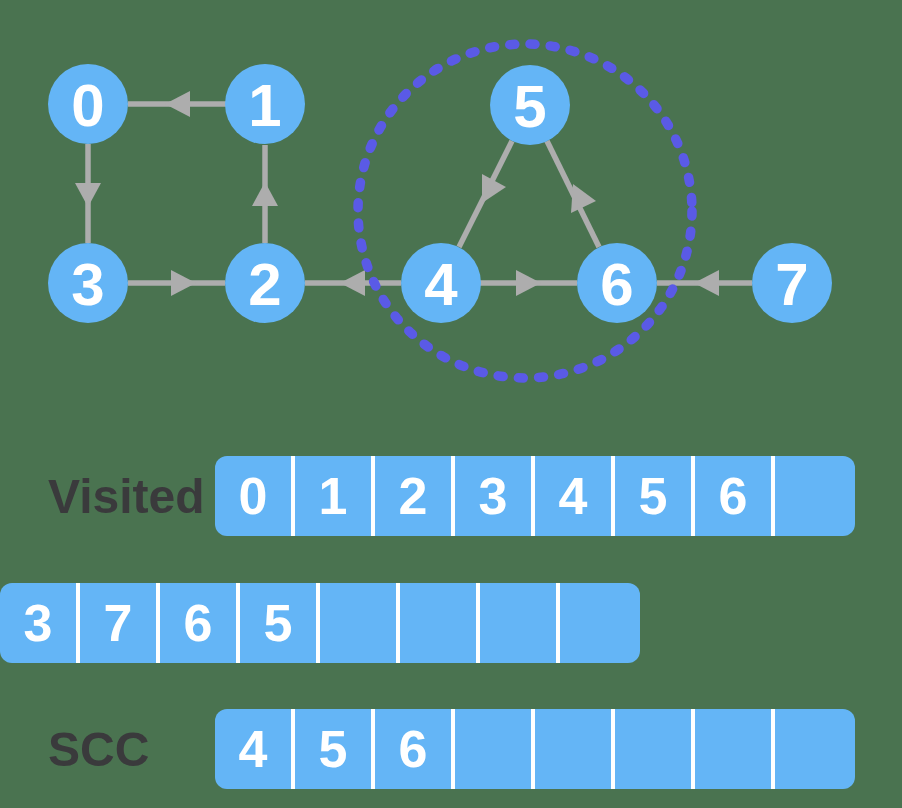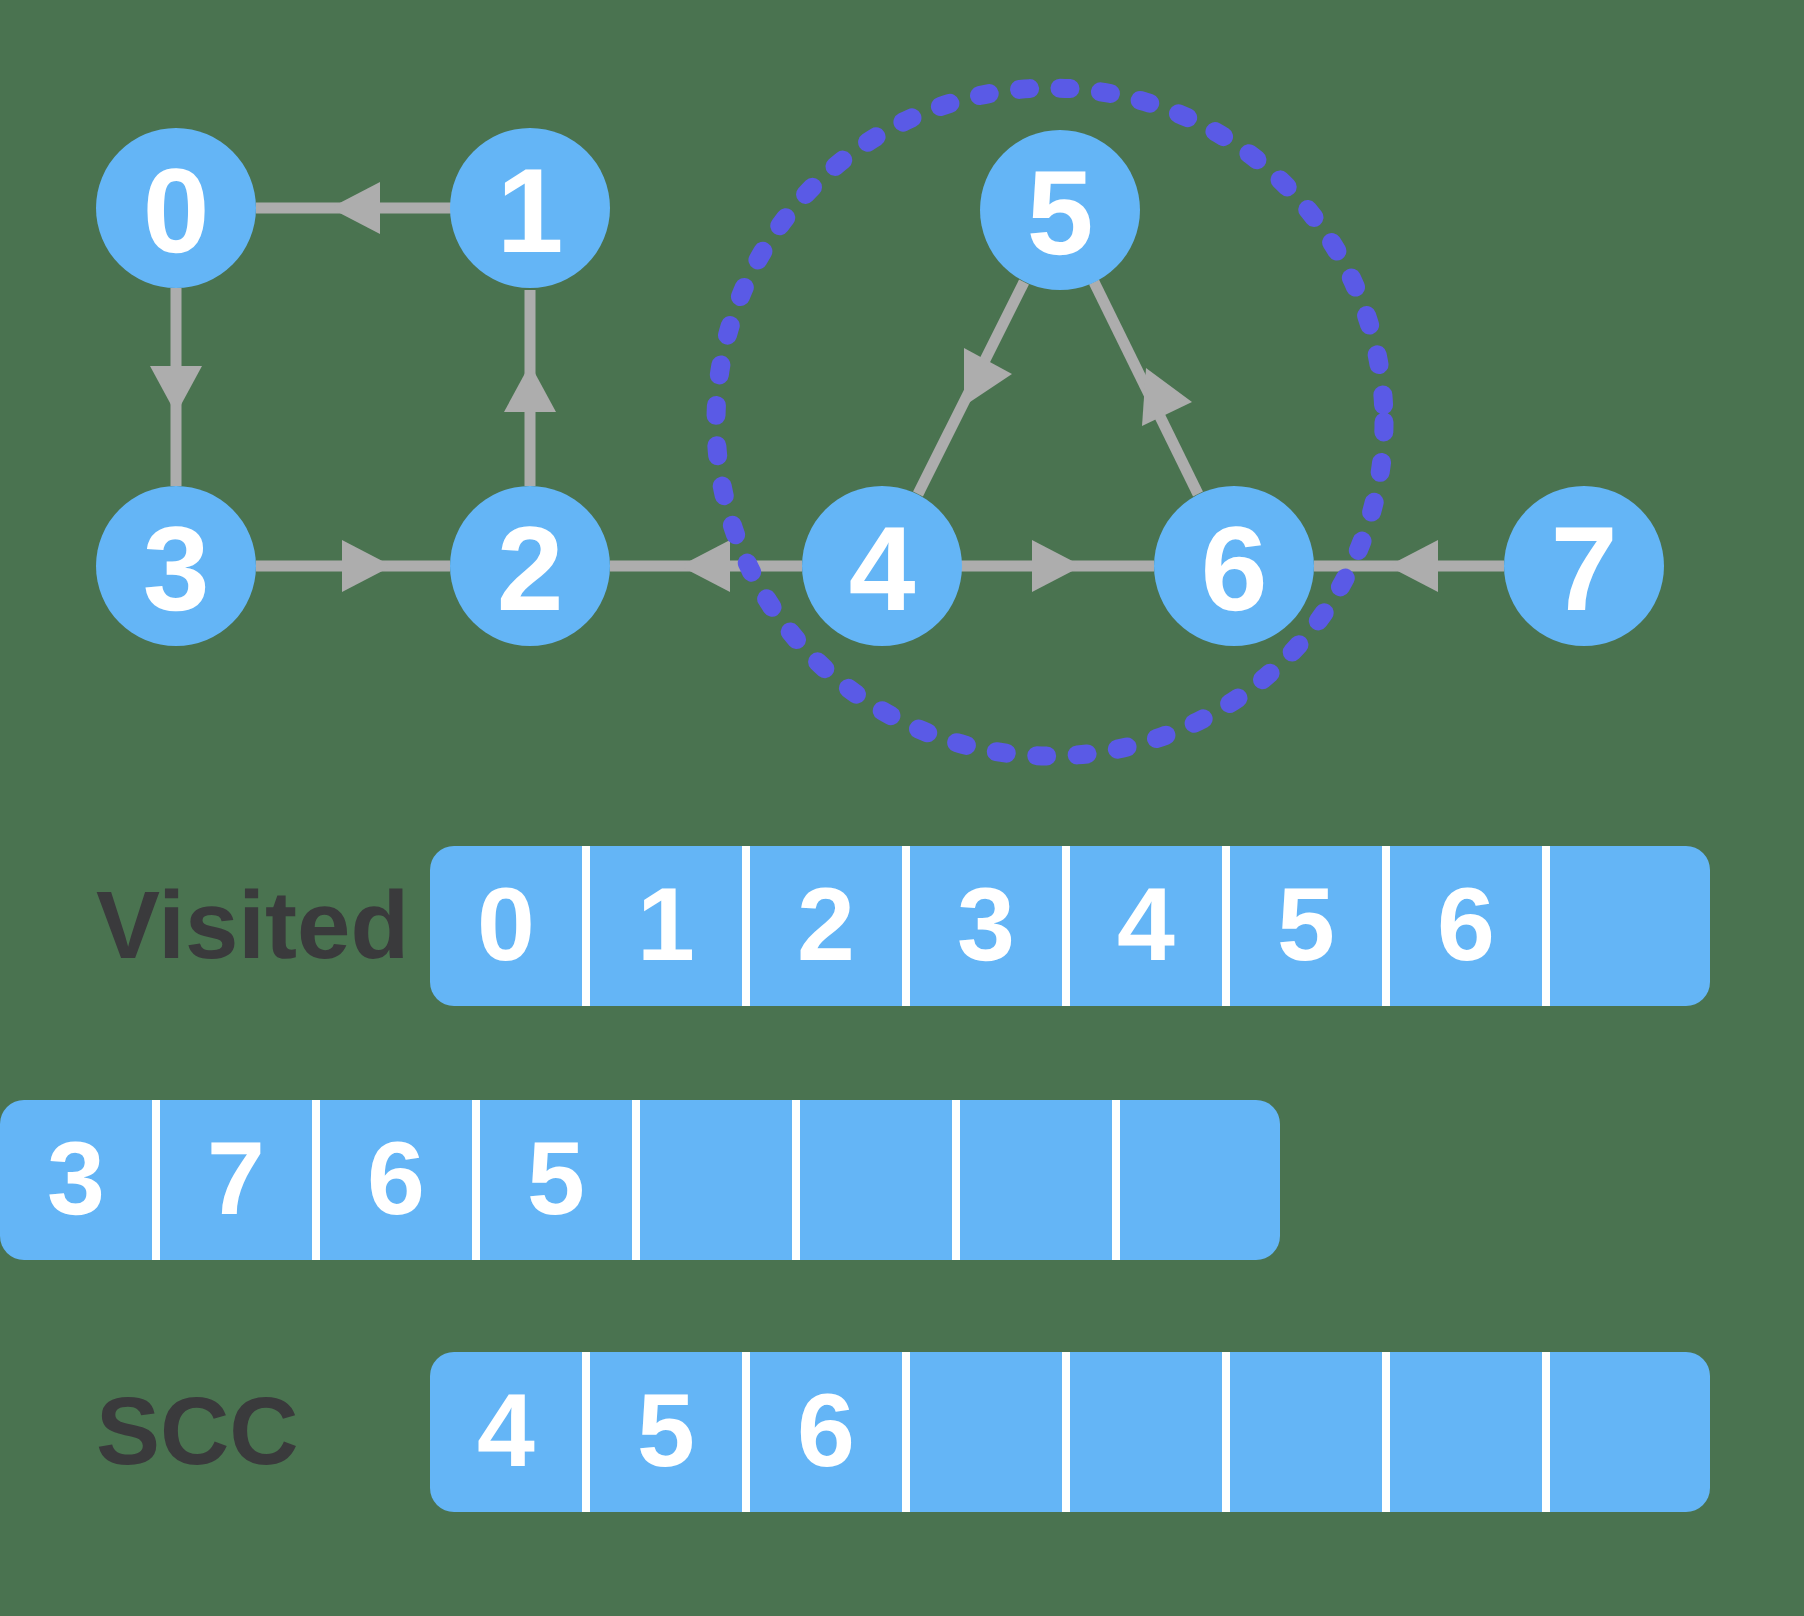--- a/index.html
+++ b/index.html
@@ -23,20 +23,21 @@
     font-family: "Liberation Sans", sans-serif;
     font-weight: bold;
     font-size: 60px;
     fill: #ffffff;
   }
   .array-row {
     position: absolute;
     left: 0;
     display: flex;
     align-items: center;
+    margin-top: 33px;
   }
   .row-visited { top: 423px; height: 80px; }
   .row-stack   { top: 550px; height: 80px; }
   .row-scc     { top: 680px; height: 72px; }
   .row-label {
     width: 215px;
     box-sizing: border-box;
     padding-left: 48px;
     font-weight: bold;
     font-size: 48px;

